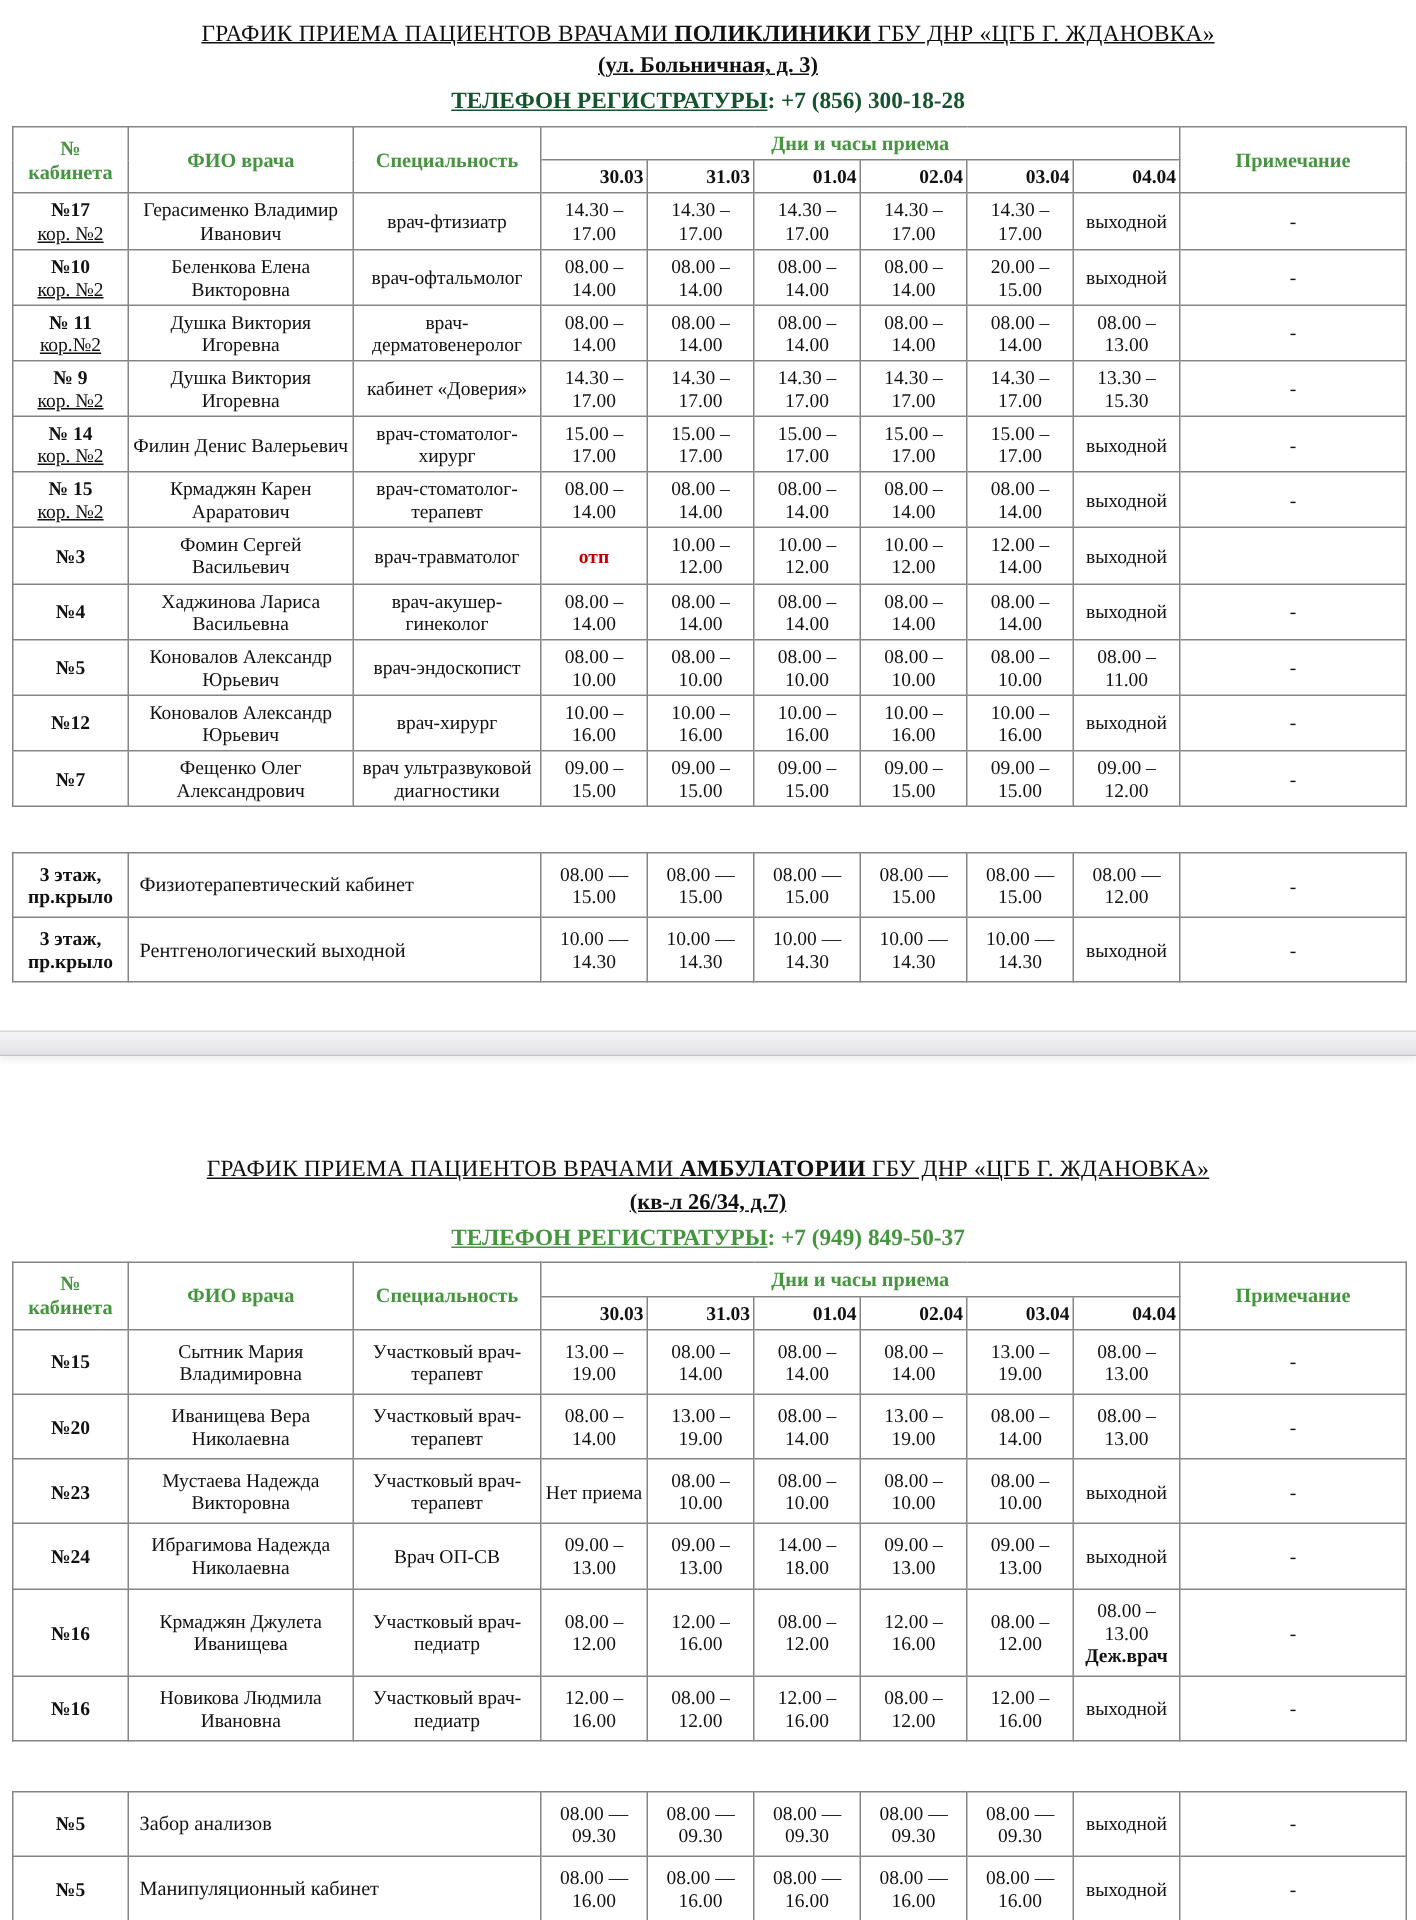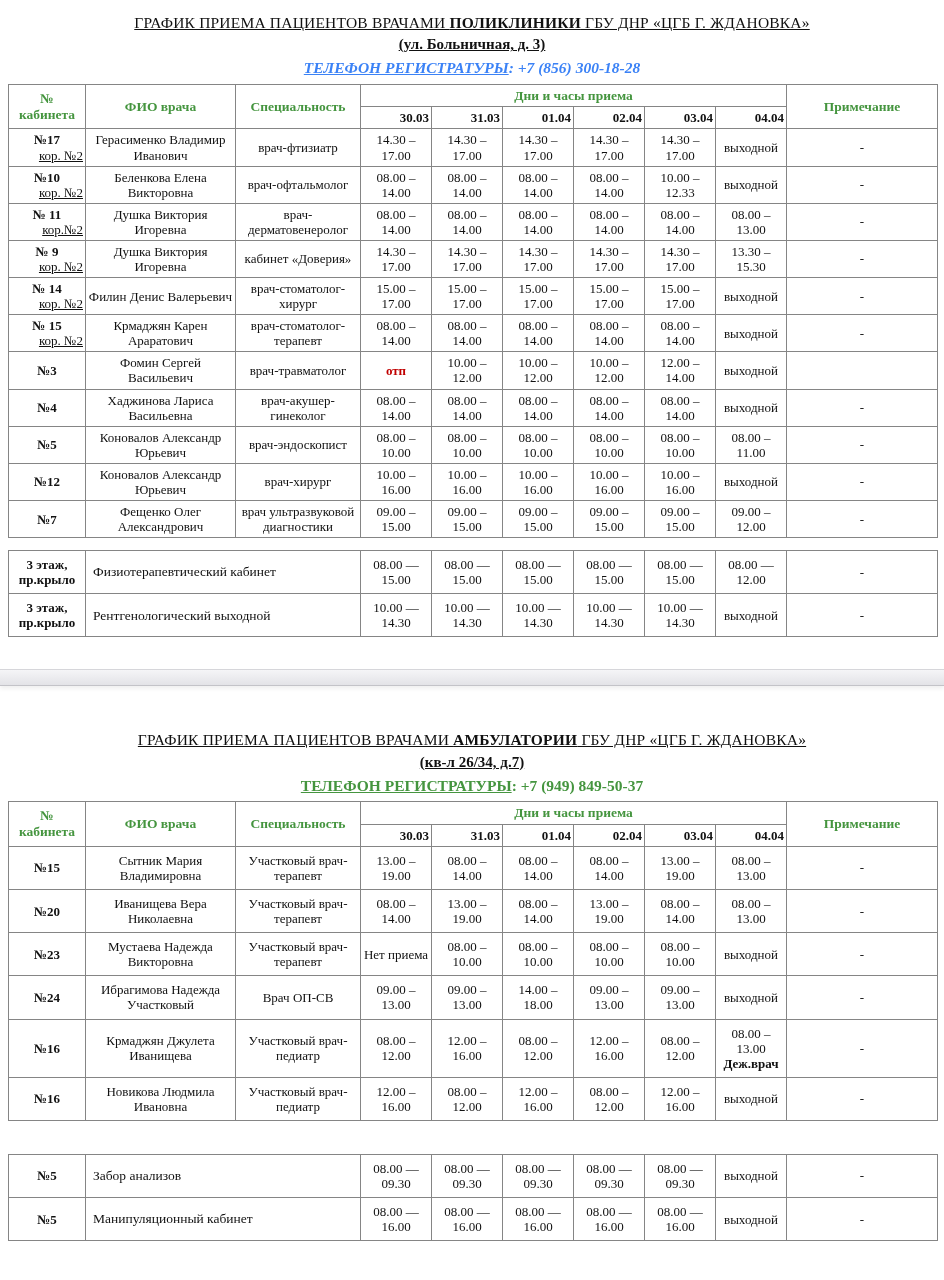--- a/index.html
+++ b/index.html
@@ -10,40 +10,40 @@
   .tu{text-decoration:underline;}
   .title b{font-weight:bold;}
   .address{font-size:15px;font-weight:bold;text-decoration:underline;margin-top:2px;}
   .phone{font-size:15.5px;font-weight:bold;margin-top:3px;}
   .phone .lbl{text-decoration:underline;}
   table{border-collapse:collapse;table-layout:fixed;width:928px;margin:5px 8px 0 8px;}
   td,th{border:1px solid #858585;text-align:center;vertical-align:middle;font-size:13px;line-height:1.16;padding:3px 2px;overflow:hidden;font-weight:normal;}
   th.gh{font-weight:bold;font-size:13.5px;}
   th.dh{font-weight:bold;font-size:13px;text-align:right;}
   td .b,.b{font-weight:bold;}
-  td .u{text-decoration:underline;text-align:right;}
+  td .u{text-decoration:underline;}
   .t2 tbody td{padding:6px 2px;}
   .extra tbody td{padding:6px 2px;}
   .extra td.lbl-cell{text-align:left;padding-left:7px;font-size:13.5px;}
   .divider{height:15px;margin-top:32px;background:linear-gradient(#f5f5f7,#e3e3e7);border-top:1px solid #d6d6da;border-bottom:1px solid #c3c3c8;box-shadow:0 3px 4px rgba(0,0,0,0.06);}
-  .sec2{padding-top:44px;}
-  .mt-extra1{margin-top:12px;}
+  .sec2{padding-top:66px;}
+  .mt-extra1{margin-top:30px;}
   .mt-extra2{margin-top:33px;}
 </style>
 </head>
 <body>
 
 <div class="page">
 
   <div class="title-block">
     <div class="title">
       <span class="tu"><span>ГРАФИК ПРИЕМА ПАЦИЕНТОВ ВРАЧАМИ </span><b>ПОЛИКЛИНИКИ</b><span> ГБУ ДНР «ЦГБ Г. ЖДАНОВКА»</span></span>
     </div>
     <div class="address">(ул. Больничная, д. 3)</div>
-    <div class="phone" style="color: #3b82f6; font-style: italic;">
+    <div class="phone" style="color: #14532d;">
       <span class="lbl">ТЕЛЕФОН РЕГИСТРАТУРЫ</span><span>: +7 (856) 300-18-28</span>
     </div>
   </div>
 
   <table class="t1">
       <colgroup>
         <col style="width: 77px;">
         <col style="width: 150px;">
         <col style="width: 125px;">
         <col style="width: 71px;">
@@ -91,21 +91,21 @@
           <td>
             <div class="b">№10</div>
             <div class="u">кор. №2</div>
           </td>
           <td>Беленкова Елена Викторовна</td>
           <td>врач-офтальмолог</td>
           <td>08.00 – 14.00</td>
           <td>08.00 – 14.00</td>
           <td>08.00 – 14.00</td>
           <td>08.00 – 14.00</td>
-          <td>10.00 – 12.33</td>
+          <td>20.00 – 15.00</td>
           <td>выходной</td>
           <td>-</td>
         </tr>
         <tr>
           <td>
             <div class="b">№ 11</div>
             <div class="u">кор.№2</div>
           </td>
           <td>Душка Виктория Игоревна</td>
           <td>врач-дерматовенеролог</td>
@@ -364,21 +364,21 @@
           <td>08.00 – 10.00</td>
           <td>08.00 – 10.00</td>
           <td>08.00 – 10.00</td>
           <td>выходной</td>
           <td>-</td>
         </tr>
         <tr>
           <td>
             <div class="b">№24</div>
           </td>
-          <td>Ибрагимова Надежда Участковый</td>
+          <td>Ибрагимова Надежда Николаевна</td>
           <td>Врач ОП-СВ</td>
           <td>09.00 – 13.00</td>
           <td>09.00 – 13.00</td>
           <td>14.00 – 18.00</td>
           <td>09.00 – 13.00</td>
           <td>09.00 – 13.00</td>
           <td>выходной</td>
           <td>-</td>
         </tr>
         <tr>

